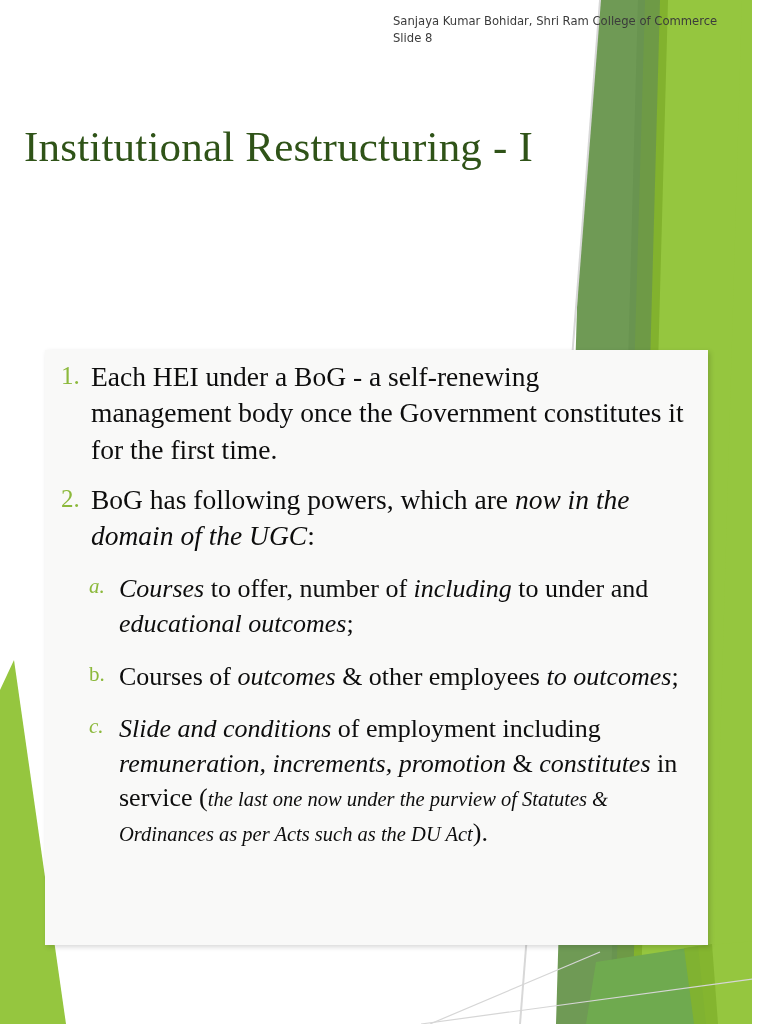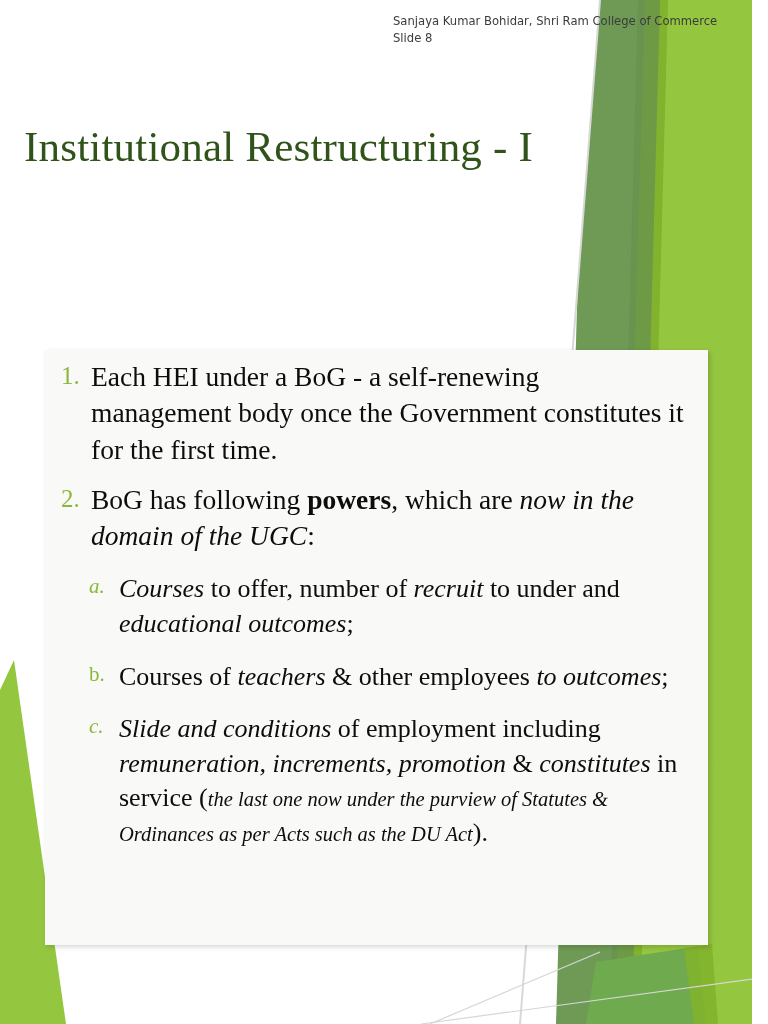--- a/index.html
+++ b/index.html
@@ -105,21 +105,21 @@
   .sub .marker {
     position: absolute;
     left: 36px;
     top: 1px;
     color: #8cb93c;
     font-size: 21px;
   }
   .sub .marker.it { font-style: italic; }
 
   em { font-style: italic; }
-  strong { font-weight: bold; }
+  strong { font-weight: normal; }
   .small { font-size: 20.5px; line-height: 1.38; }
 </style>
 </head>
 <body>
 
 <div class="slide">
 
   <svg class="deco" viewBox="0 0 768 1024" preserveAspectRatio="none">
 
     <polygon points="735,0 768,0 768,1024 700,1024" fill="#95c63f"></polygon>
@@ -159,26 +159,26 @@
         <span class="body"><span>Each HEI under a BoG - a self-renewing management body once the Government constitutes it for the first time.</span></span>
       </div>
 
       <div class="item1">
         <span class="marker">2.</span>
         <span class="body"><span>BoG has following </span><strong>powers</strong><span>, which are </span><em>now in the domain of the UGC</em><span>:</span></span>
       </div>
 
       <div class="sub">
         <span class="marker it">a.</span>
-        <span class="body"><em>Courses</em><span> to offer, number of </span><em>recruit</em><span> to under and </span><em>educational outcomes</em><span>;</span></span>
+        <span class="body"><em>Courses</em><span> to offer, number of </span><em>including</em><span> to under and </span><em>educational outcomes</em><span>;</span></span>
       </div>
 
       <div class="sub">
         <span class="marker">b.</span>
-        <span class="body"><span>Courses of </span><em>teachers</em><span> &amp; other employees </span><em>to outcomes</em><span>;</span></span>
+        <span class="body"><span>Courses of </span><em>outcomes</em><span> &amp; other employees </span><em>to outcomes</em><span>;</span></span>
       </div>
 
       <div class="sub">
         <span class="marker it">c.</span>
         <span class="body"><em>Slide and conditions</em><span> of employment including </span><em>remuneration, increments, promotion</em><span> &amp; </span><em>constitutes</em><span> in service (</span><em class="small">the last one now under the purview of Statutes &amp; Ordinances as per Acts such as the DU Act</em><span>).</span></span>
       </div>
 
     </div>
   </div>
 

